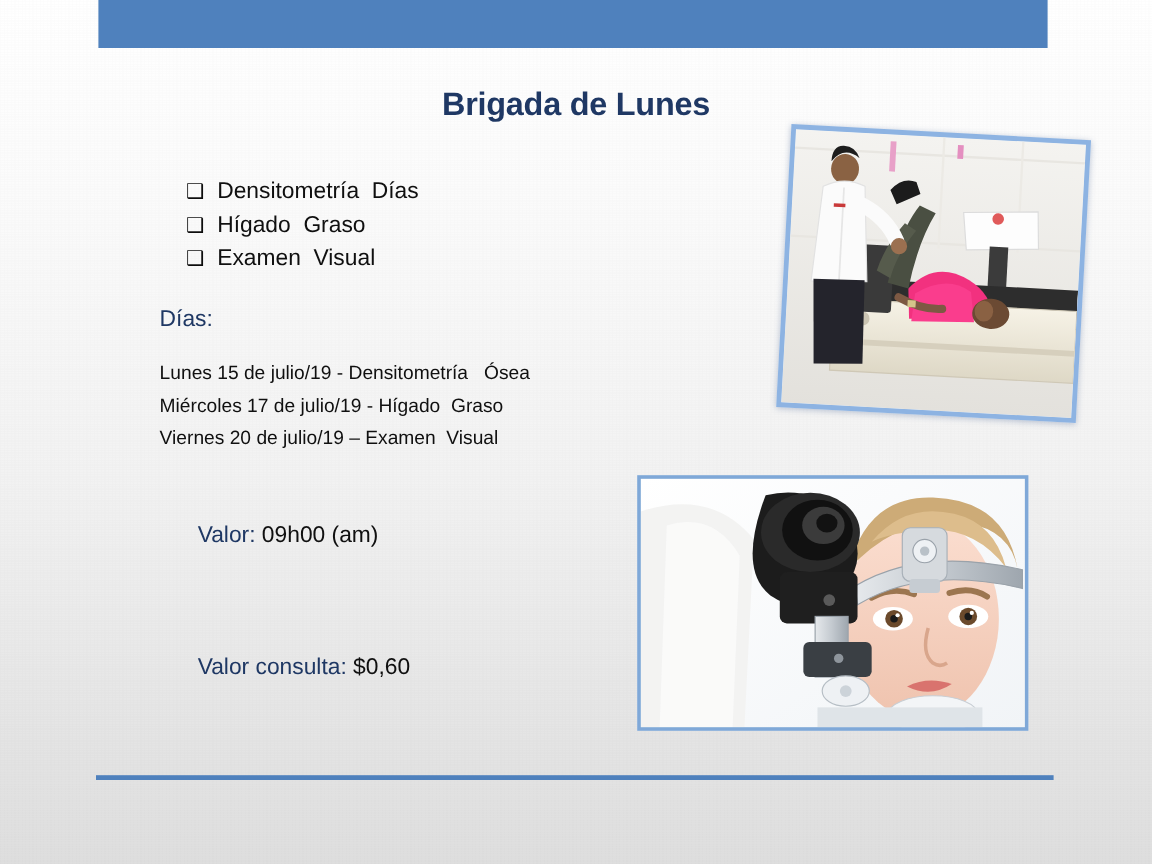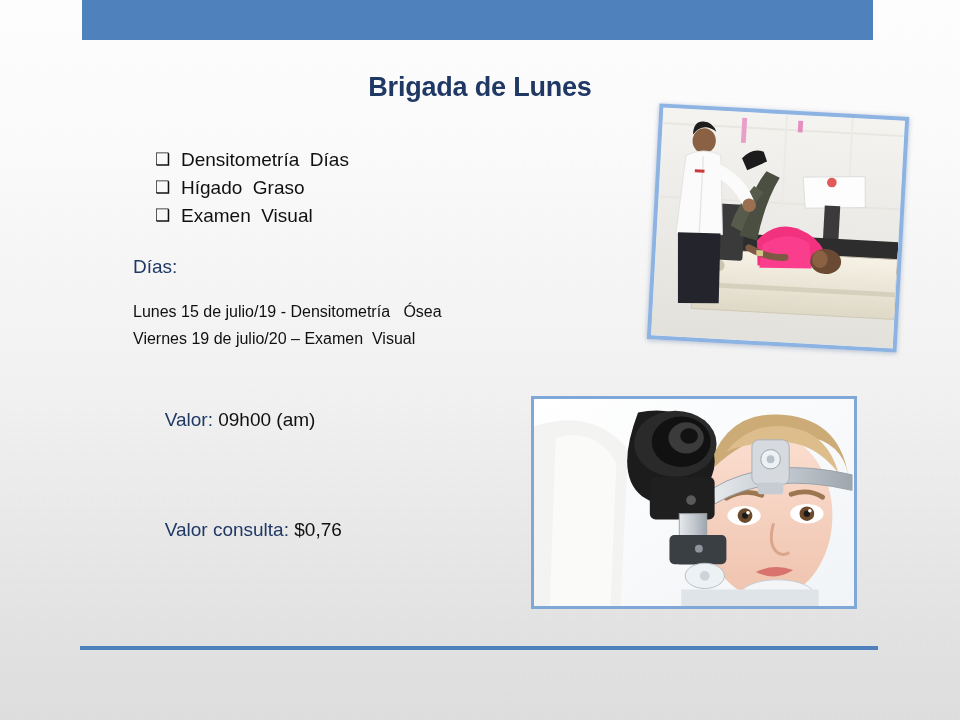--- a/index.html
+++ b/index.html
@@ -195,30 +195,31 @@
   </div>
 
   <div class="body-col">
 
     <div class="dias-heading">
       <span class="field-label">Días</span><span class="field-label">:</span>
     </div>
 
     <div class="dias-lines">
       <div class="dias-line">Lunes 15 de julio/19 - Densitometría   Ósea</div>
-      <div class="dias-line">Viernes 19 de julio/20 – Examen  Visual</div>
+      <div class="dias-line">Miércoles 17 de julio/19 - Hígado  Graso</div>
+      <div class="dias-line">Viernes 20 de julio/19 – Examen  Visual</div>
     </div>
 
 
     <div class="info-row row-hora">
       <span class="field-label">Valor:</span><span class="field-value"> 09h00 (am)</span>
     </div>
 
     <div class="info-row row-valor">
-      <span class="field-label">Valor consulta:</span><span class="field-value"> $0,76</span>
+      <span class="field-label">Valor consulta:</span><span class="field-value"> $0,60</span>
     </div>
 
   </div>
 
   <div class="photo-top">
     <div class="photo-inner">
       <svg viewBox="0 0 250 236" preserveAspectRatio="none" width="100%" height="100%">
         <defs>
           <linearGradient id="wallG" x1="0" y1="0" x2="0" y2="1">
             <stop offset="0" stop-color="#f4f3f0"></stop>

